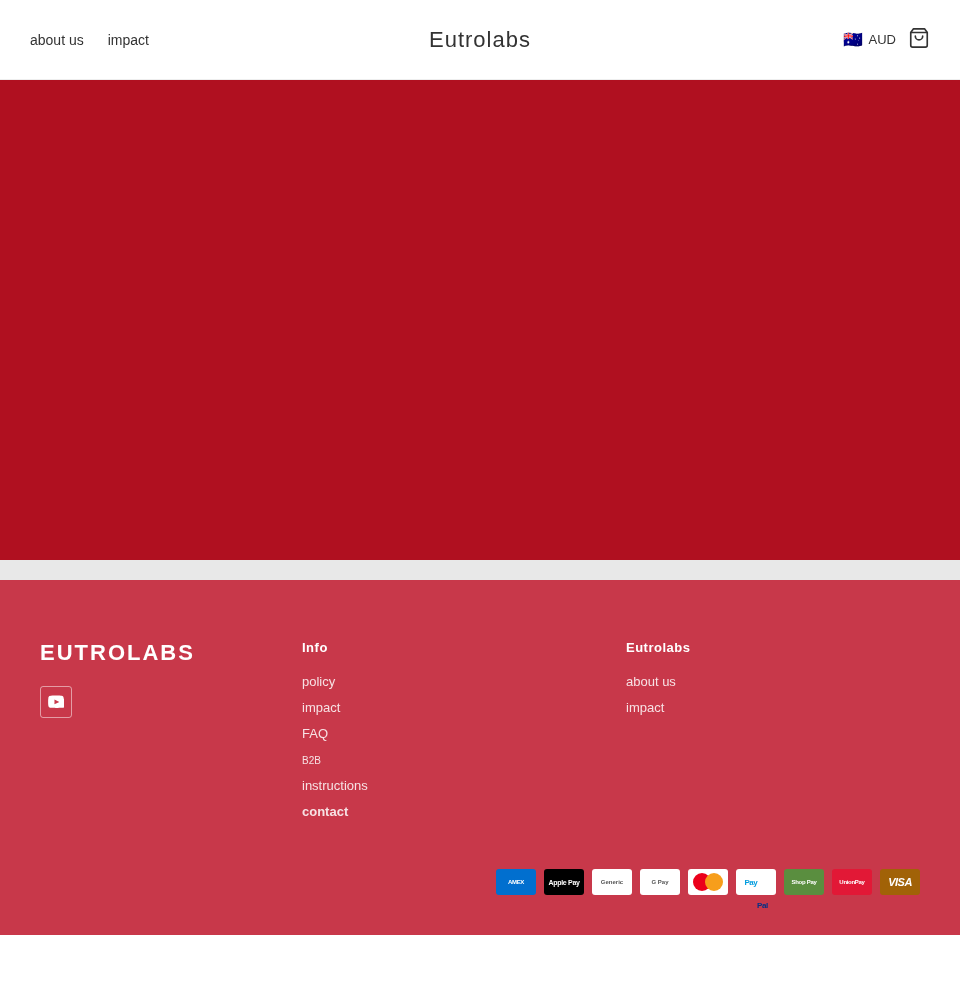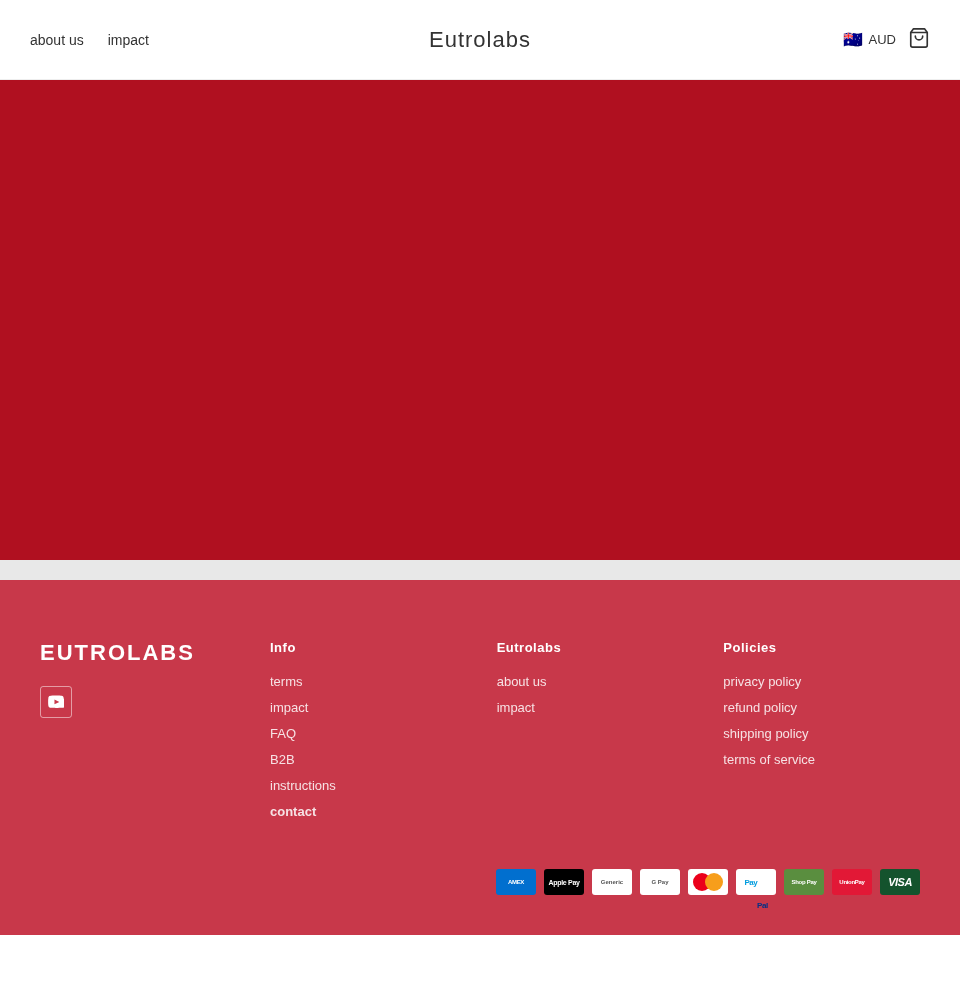--- a/index.html
+++ b/index.html
@@ -40,49 +40,40 @@
       <div style="font-size:22px;font-weight:700;letter-spacing:2px;color:#fff;margin-bottom:20px;">
         <span style="font-weight:700;text-align:right;">EUTRO</span><span style="font-weight:700;">LABS</span>
       </div>
       <div style="display:flex;align-items:center;justify-content:center;width:32px;height:32px;border:1px solid rgba(255,255,255,0.5);border-radius:3px;cursor:pointer;">
         <svg width="16" height="16" viewBox="0 0 24 24" fill="#fff">
           <path d="M23.5 6.2s-.3-1.9-1.1-2.7c-1-.9-2.2-1-2.7-1C16.8 2.3 12 2.3 12 2.3s-4.8 0-7.7.2c-.5.1-1.7.1-2.7 1C.8 4.3.5 6.2.5 6.2S.2 8.4.2 10.6v2.1c0 2.2.3 4.4.3 4.4s.3 1.9 1.1 2.7c1 .9 2.4.9 3 1 2.2.2 9.4.2 9.4.2s4.8 0 7.7-.2c.5-.1 1.7-.1 2.7-1 .8-.8 1.1-2.7 1.1-2.7s.3-2.2.3-4.4v-2.1C23.8 8.4 23.5 6.2 23.5 6.2zM9.7 15.5V8.4l7.3 3.6-7.3 3.5z"></path>
         </svg>
       </div>
     </div>
 
-    <div style="flex:1;min-width:100px;">
+    <div style="flex:1;min-width:100px;margin-left:32px;">
       <h4 style="font-size:13px;font-weight:600;margin-bottom:18px;letter-spacing:0.5px;">Info</h4>
       <ul style="list-style:none;">
-        <li style="margin-bottom:10px;"><a href="#" style="color:rgba(255,255,255,0.85);text-decoration:none;font-size:13px;">terms</a></li>
+        <li style="margin-bottom:10px;"><a href="#" style="color:rgba(255,255,255,0.85);text-decoration:none;font-size:13px;">policy</a></li>
         <li style="margin-bottom:10px;"><a href="#" style="color:rgba(255,255,255,0.85);text-decoration:none;font-size:13px;">impact</a></li>
         <li style="margin-bottom:10px;"><a href="#" style="color:rgba(255,255,255,0.85);text-decoration:none;font-size:13px;">FAQ</a></li>
-        <li style="margin-bottom:10px;"><a href="#" style="color:rgba(255,255,255,0.85);text-decoration:none;font-size:13px;">B2B</a></li>
+        <li style="margin-bottom:10px;"><a href="#" style="color:rgba(255,255,255,0.85);text-decoration:none;font-size:10px;">B2B</a></li>
         <li style="margin-bottom:10px;"><a href="#" style="color:rgba(255,255,255,0.85);text-decoration:none;font-size:13px;text-align:center;">instructions</a></li>
         <li style="margin-bottom:10px;"><a href="#" style="color:rgba(255,255,255,0.85);text-decoration:none;font-size:13px;font-weight:bold;">contact</a></li>
       </ul>
     </div>
 
     <div style="flex:1;min-width:100px;">
       <h4 style="font-size:13px;font-weight:600;margin-bottom:18px;letter-spacing:0.5px;">Eutrolabs</h4>
       <ul style="list-style:none;">
         <li style="margin-bottom:10px;"><a href="#" style="color:rgba(255,255,255,0.85);text-decoration:none;font-size:13px;">about us</a></li>
         <li style="margin-bottom:10px;"><a href="#" style="color:rgba(255,255,255,0.85);text-decoration:none;font-size:13px;">impact</a></li>
       </ul>
     </div>
 
-    <div style="flex:1;min-width:120px;">
-      <h4 style="font-size:13px;font-weight:600;margin-bottom:18px;letter-spacing:0.5px;">Policies</h4>
-      <ul style="list-style:none;">
-        <li style="margin-bottom:10px;"><a href="#" style="color:rgba(255,255,255,0.85);text-decoration:none;font-size:13px;">privacy policy</a></li>
-        <li style="margin-bottom:10px;"><a href="#" style="color:rgba(255,255,255,0.85);text-decoration:none;font-size:13px;">refund policy</a></li>
-        <li style="margin-bottom:10px;"><a href="#" style="color:rgba(255,255,255,0.85);text-decoration:none;font-size:13px;">shipping policy</a></li>
-        <li style="margin-bottom:10px;"><a href="#" style="color:rgba(255,255,255,0.85);text-decoration:none;font-size:13px;">terms of service</a></li>
-      </ul>
-    </div>
 
 
   </div>
 
   <div style="margin-top:40px;display:flex;justify-content:flex-end;gap:8px;flex-wrap:wrap;">
 
     <div style="width:40px;height:26px;border-radius:3px;background:#016fcf;display:flex;align-items:center;justify-content:center;font-size:6px;font-weight:700;color:#fff;letter-spacing:-0.3px;">AMEX</div>
 
     <div style="width:40px;height:26px;border-radius:3px;background:#000;display:flex;align-items:center;justify-content:center;font-size:7px;font-weight:600;color:#fff;letter-spacing:-0.3px;">Apple Pay</div>
 
@@ -99,16 +90,16 @@
 
     <div style="width:40px;height:26px;border-radius:3px;background:#fff;display:flex;align-items:center;justify-content:center;font-size:8px;font-weight:800;color:#003087;letter-spacing:-0.5px;">
         <span style="color:#009cde;">Pay</span>
         <span style="color:#003087;margin-top:46px;">Pal</span>
       </div>
 
     <div style="width:40px;height:26px;border-radius:3px;background:#5a8e3f;display:flex;align-items:center;justify-content:center;font-size:6px;font-weight:700;color:#fff;letter-spacing:-0.3px;">Shop Pay</div>
 
     <div style="width:40px;height:26px;border-radius:3px;background:#e21836;display:flex;align-items:center;justify-content:center;font-size:6px;font-weight:700;color:#fff;letter-spacing:-0.3px;">UnionPay</div>
 
-    <div style="width:40px;height:26px;border-radius:3px;background:#14532d;display:flex;align-items:center;justify-content:center;font-size:11px;font-style:italic;font-weight:900;color:#fff;letter-spacing:-0.5px;">VISA</div>
+    <div style="width:40px;height:26px;border-radius:3px;background:#a16207;display:flex;align-items:center;justify-content:center;font-size:11px;font-style:italic;font-weight:900;color:#fff;letter-spacing:-0.5px;">VISA</div>
   </div>
 
 </footer>
 
 </body></html>

